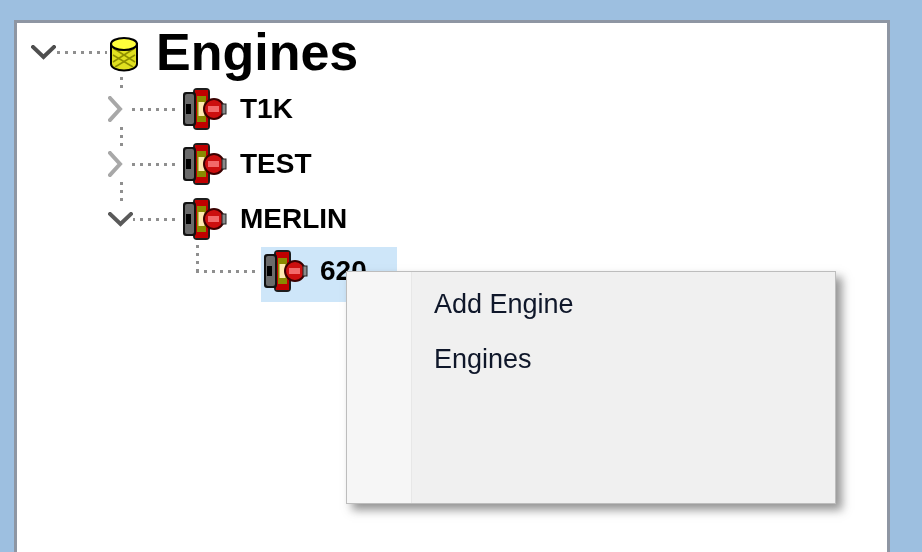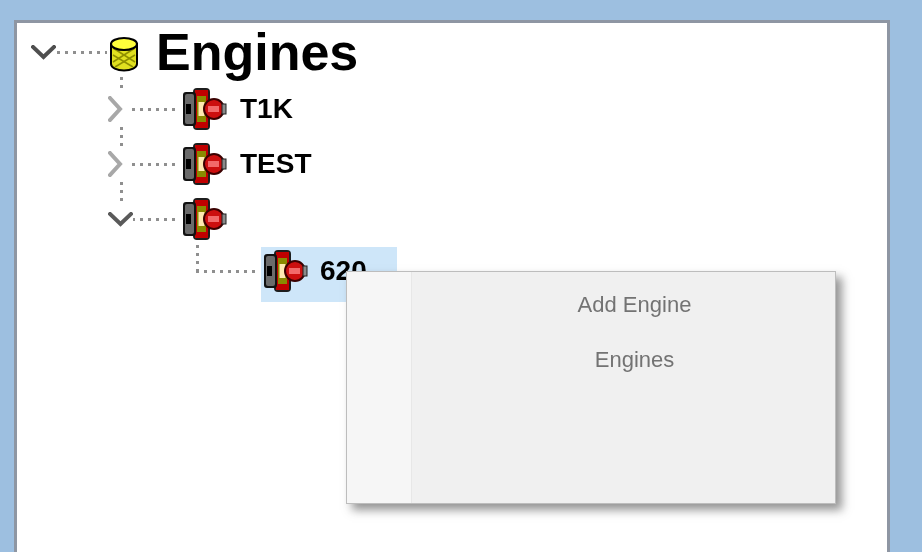--- a/index.html
+++ b/index.html
@@ -38,21 +38,21 @@
     background:#f0f0f0;border:1px solid #bdbdbd;box-sizing:border-box;
     box-shadow:6px 6px 9px rgba(60,60,60,0.55);
     z-index:10;padding-top:5px;
   }
   .menu-gutter{
     position:absolute;left:0;top:0;bottom:0;width:64px;
     background:#f6f6f6;border-right:1px solid #e7e7e7;
   }
   .menu-item{
     position:relative;height:55px;line-height:55px;padding-left:87px;
-    font-size:22px;color:#737373;white-space:nowrap;cursor:default;text-align:center;
+    font-size:27px;color:#0f172a;white-space:nowrap;cursor:default;
   }
 </style>
 </head>
 <body>
 
 <div class="panel">
 
   <div class="selection" style="left:244px;top:224px;"></div>
 
   <div class="dot-h" style="left:40px;top:28px;width:50px;"></div>
@@ -155,20 +155,21 @@
       <rect x="17.5" y="16" width="6" height="14" fill="#ffeab2"></rect>
       <circle cx="33" cy="23" r="10" fill="#cc0f0f" stroke="#3a0000" stroke-width="2"></circle>
       <rect x="27" y="20" width="11" height="6" fill="#ff8a8a" opacity="0.75"></rect>
       <rect x="41" y="18" width="4" height="10" fill="#8a8a8a" stroke="#222" stroke-width="1"></rect>
     </svg>
   </div>
 
   <span class="tree-label root-label" style="left:139px;top:5px;">Engines</span>
   <span class="tree-label child-label" style="left:223px;top:62px;">T1K</span>
   <span class="tree-label child-label" style="left:223px;top:117px;">TEST</span>
+  <span class="tree-label child-label" style="left:223px;top:172px;">MERLIN</span>
   <span class="tree-label child-label" style="left:303px;top:224px;">620</span>
 
 </div>
 
 <div class="context-menu">
   <div class="menu-gutter"></div>
   <div class="menu-item">Add Engine</div>
   <div class="menu-item">Engines</div>
 </div>
 

